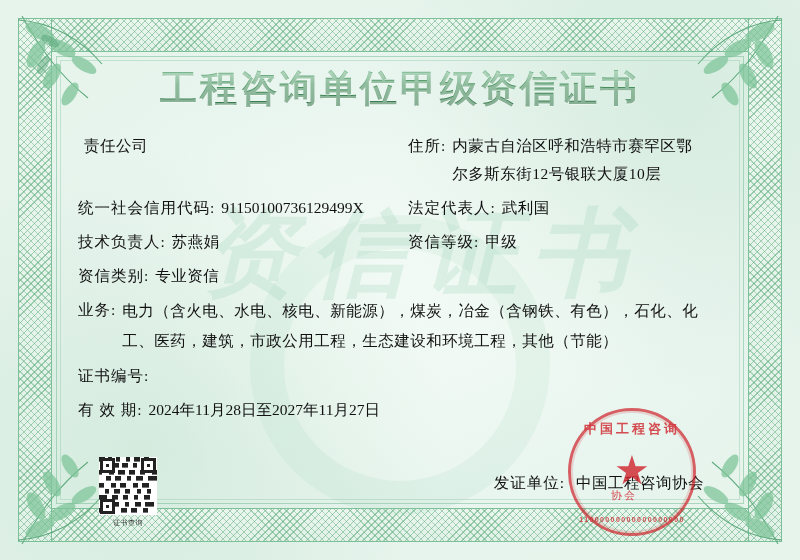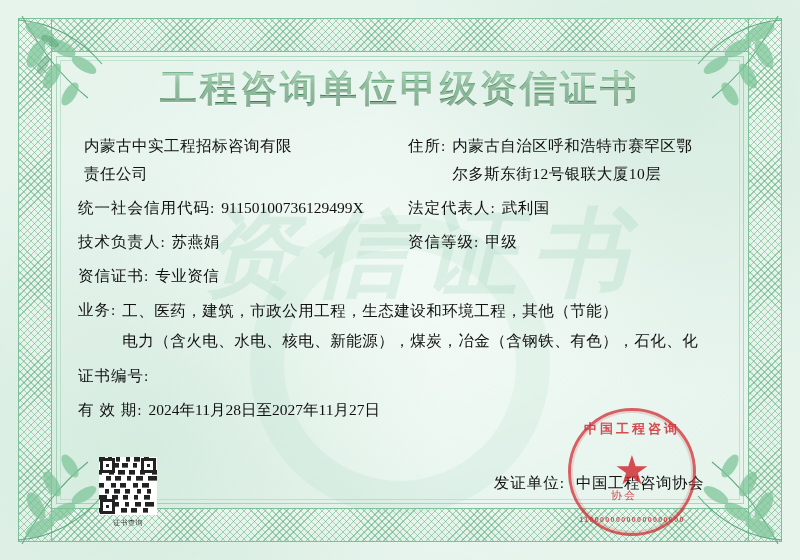--- a/index.html
+++ b/index.html
@@ -283,21 +283,20 @@
   <div class="wm-ring"></div>
   <div class="watermark">资信证书</div>
 
   <div class="title">工程咨询单位甲级资信证书</div>
 
   <div class="fields">
 
     <div class="row">
       <div class="col left">
         <span class="val">
-          <span class="wrap2">内蒙古中实工程招标咨询有限</span>
           <span class="wrap2">责任公司</span>
         </span>
       </div>
       <div class="col right">
         <span class="lbl">住所:</span>
         <span class="val">
           <span class="wrap2">内蒙古自治区呼和浩特市赛罕区鄂</span>
           <span class="wrap2">尔多斯东街12号银联大厦10层</span>
         </span>
       </div>
@@ -320,30 +319,30 @@
         <span class="val">苏燕娟</span>
       </div>
       <div class="col right">
         <span class="lbl">资信等级:</span>
         <span class="val">甲级</span>
       </div>
     </div>
 
     <div class="row">
       <div class="col left">
-        <span class="lbl">资信证书:</span>
+        <span class="lbl">资信类别:</span>
         <span class="val">专业资信</span>
       </div>
     </div>
 
     <div class="row biz">
       <span class="lbl">业务:</span>
       <span class="val">
+        <span class="wrap2">电力（含火电、水电、核电、新能源），煤炭，冶金（含钢铁、有色），石化、化</span>
         <span class="wrap2">工、医药，建筑，市政公用工程，生态建设和环境工程，其他（节能）</span>
-        <span class="wrap2">电力（含火电、水电、核电、新能源），煤炭，冶金（含钢铁、有色），石化、化</span>
       </span>
     </div>
 
     <div class="row">
       <div class="col left">
         <span class="lbl">证书编号:</span>
       </div>
     </div>
 
     <div class="row">

